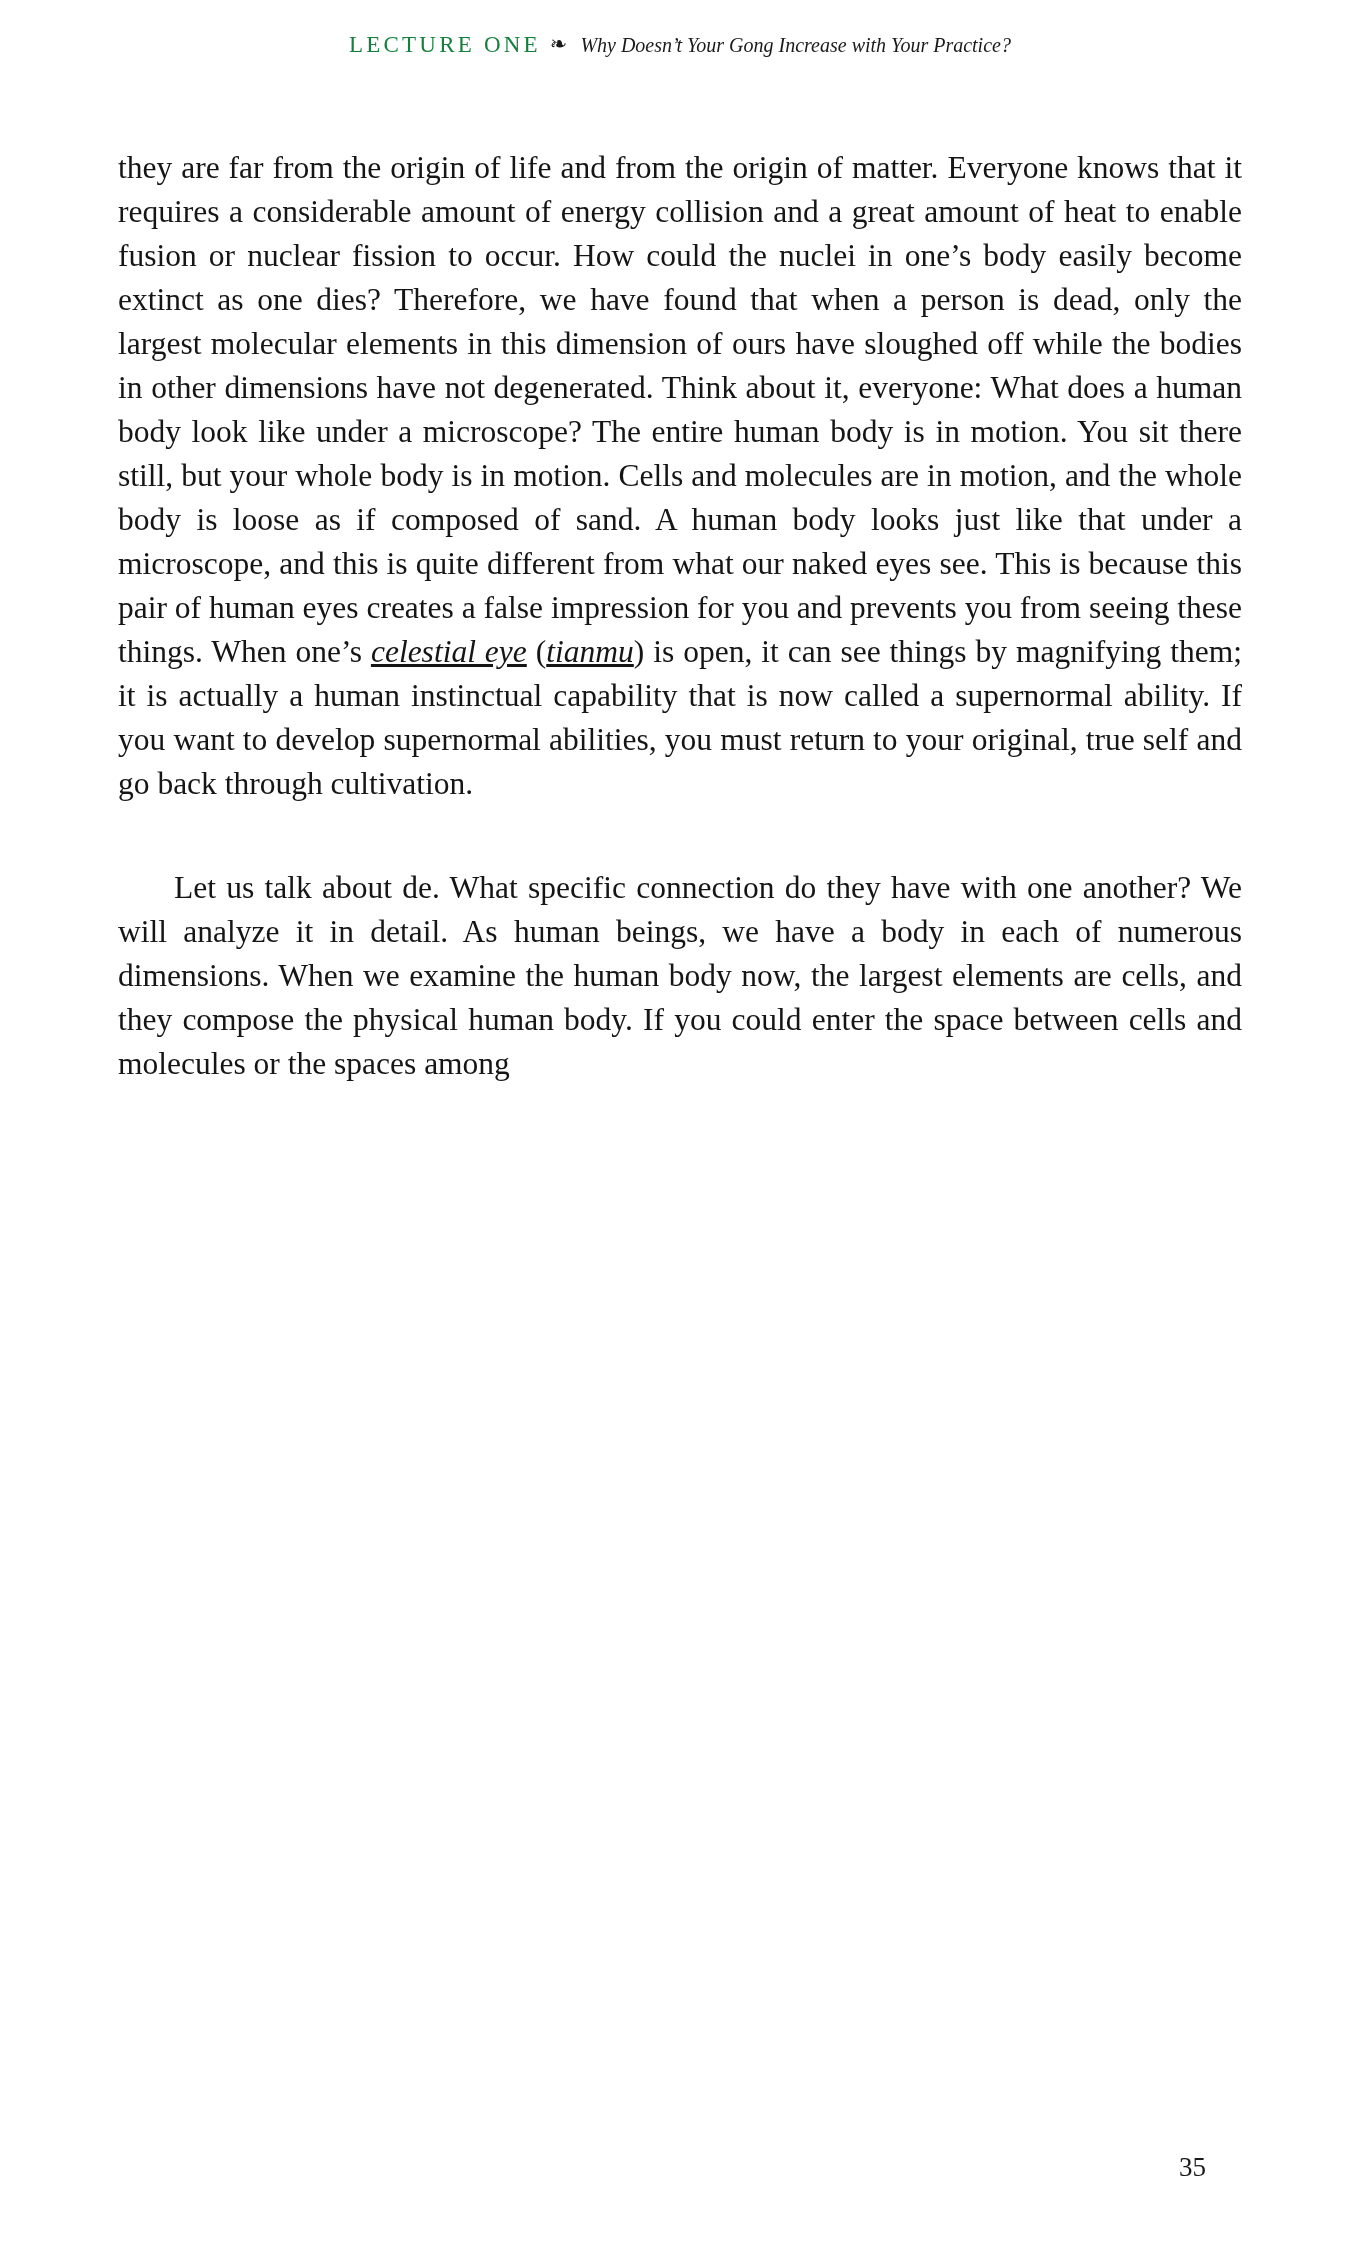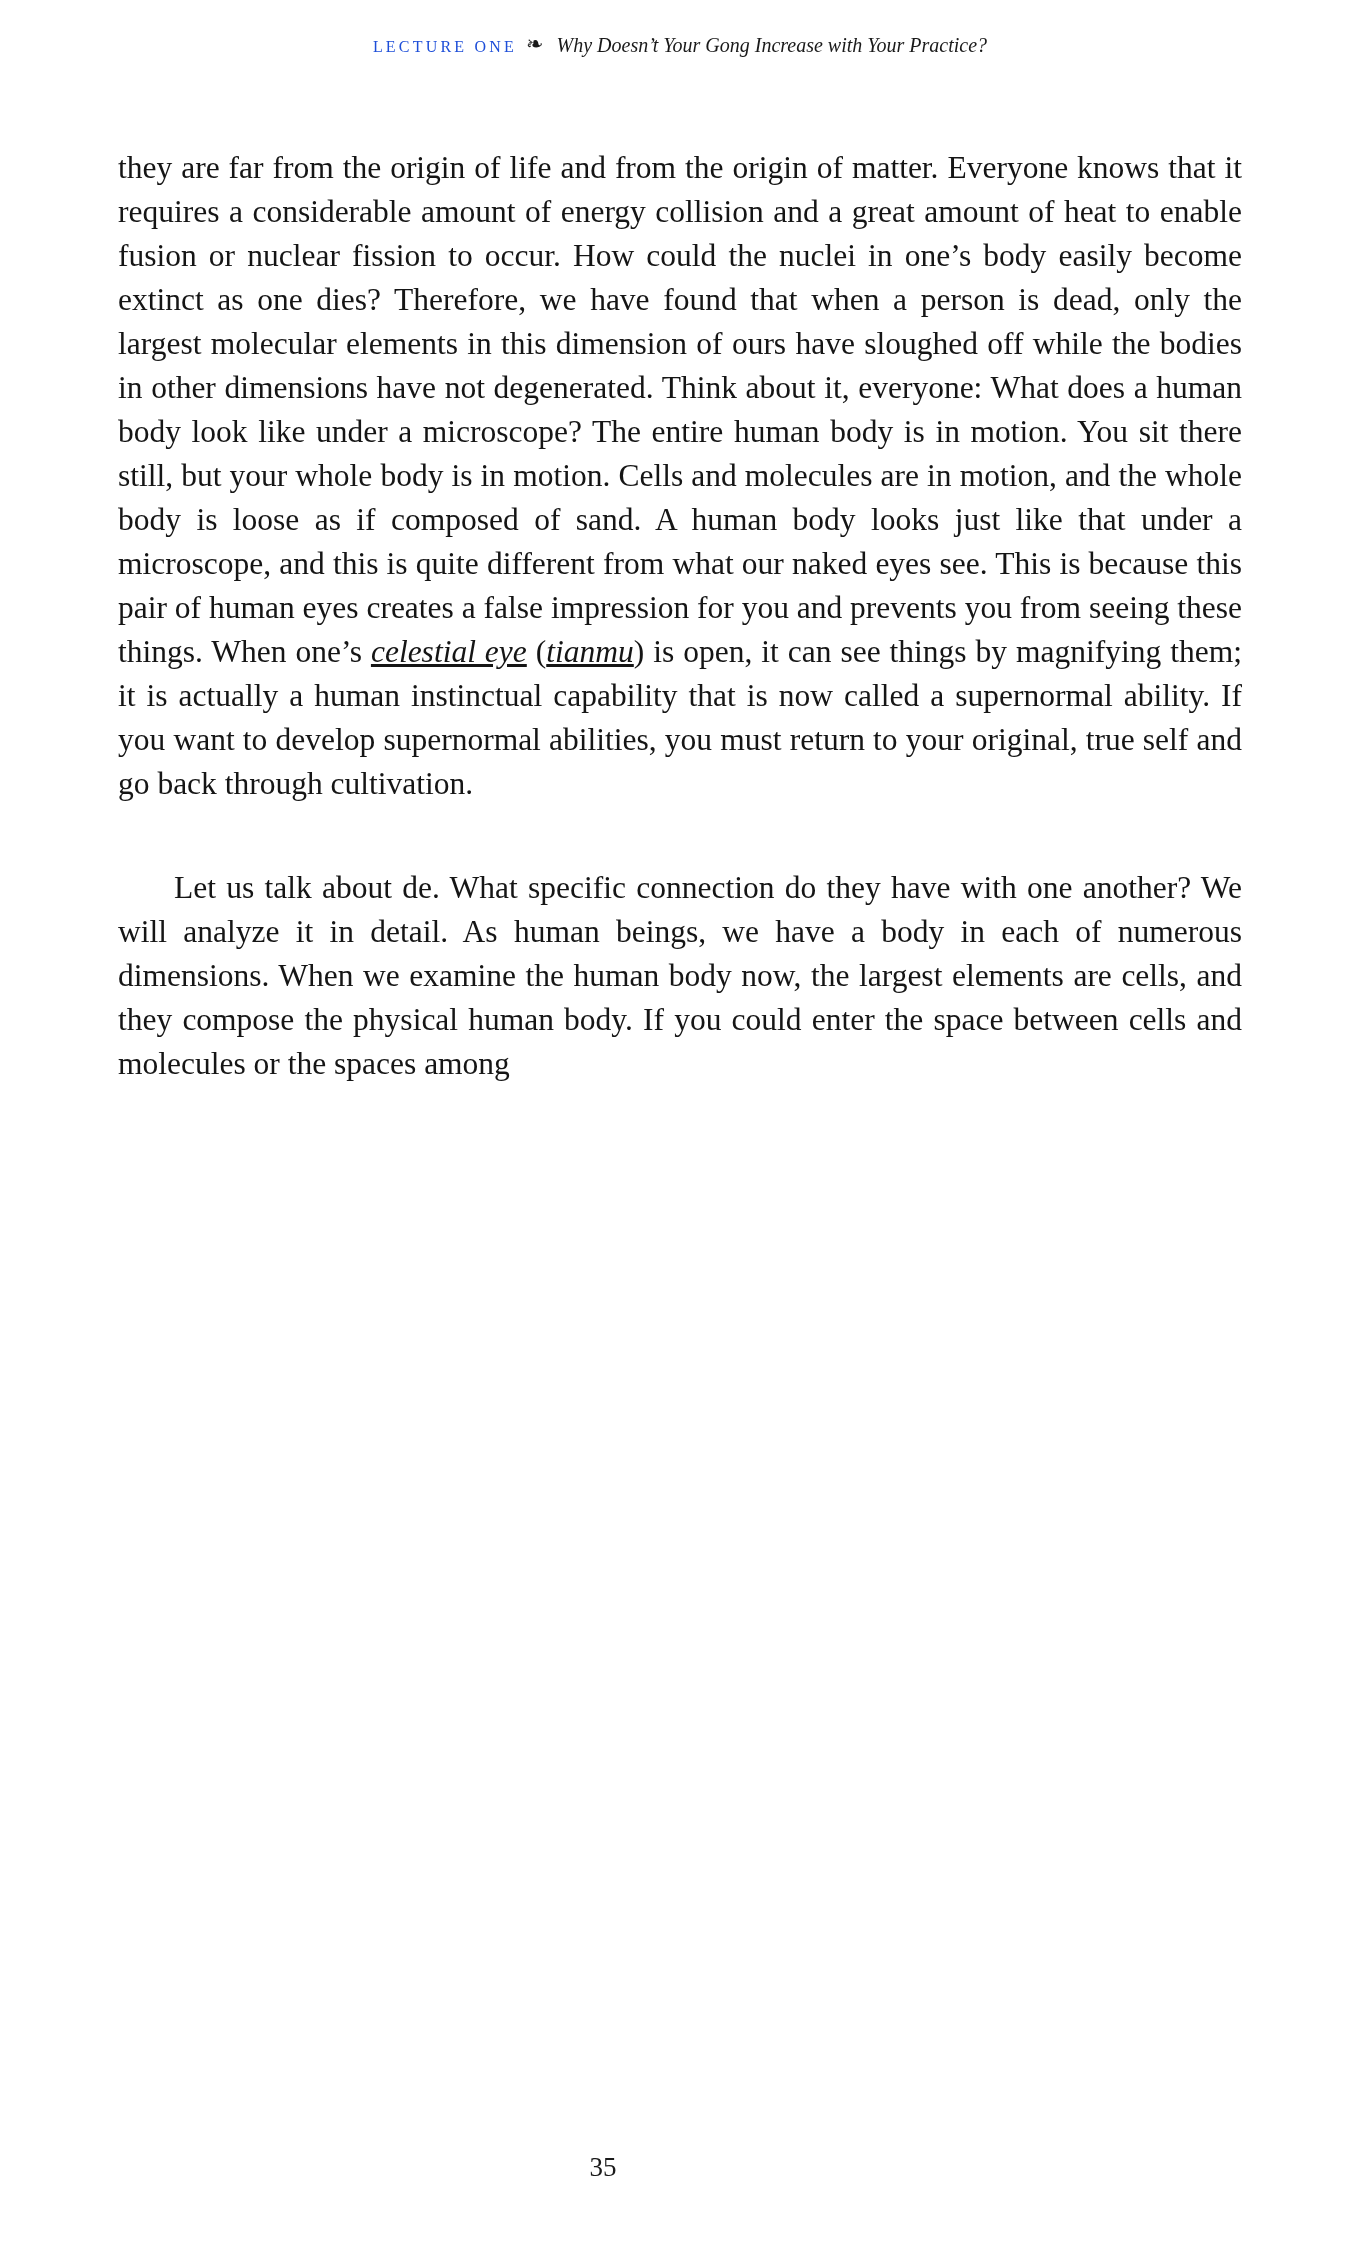--- a/index.html
+++ b/index.html
@@ -36,22 +36,22 @@
   .rh-inner {
     display: flex;
     align-items: baseline;
     gap: 0;
     font-size: 25px;
   }
   .rh-lecture {
     font-variant: normal;
     text-transform: uppercase;
     letter-spacing: 3.2px;
-    font-size: 16px;
-    color: #1d4ed8;
+    font-size: 23px;
+    color: #15803d;
   }
   .rh-orn {
     display: inline-block;
     margin: 0 13px 0 9px;
     font-size: 21px;
     color: #1a1a1a;
     transform: translateY(-1px);
   }
   .rh-title {
     font-style: italic;
@@ -79,21 +79,21 @@
   }
   p.para i {
     font-style: italic;
     text-decoration: underline;
   }
   .folio {
     position: absolute;
     bottom: 64px;
     left: 0;
     width: 1206px;
-    text-align: center;
+    text-align: right;
     font-size: 27px;
     color: #1a1a1a;
   }
 </style>
 </head>
 <body>
 
 <div class="page">
 
   <div class="running-head">

